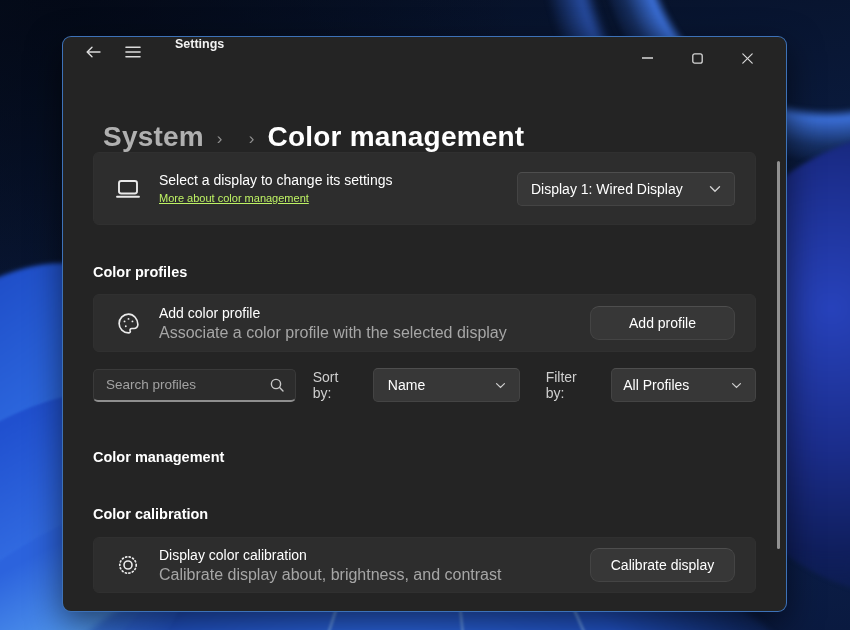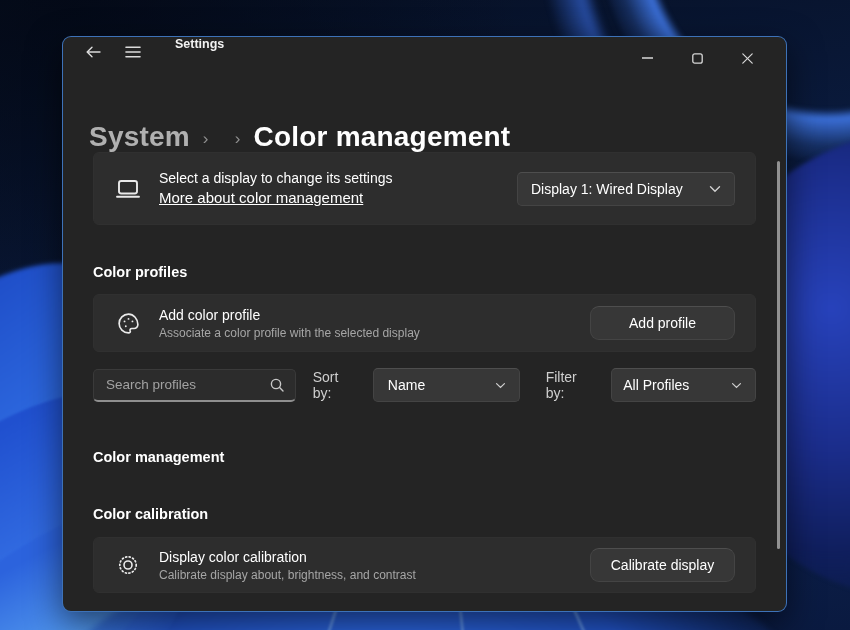--- a/index.html
+++ b/index.html
@@ -52,40 +52,40 @@
   .titlebar { position:absolute; left:0; top:0; width:100%; height:48px; display:flex; align-items:flex-start; }
   .tb-btn { width:32px; height:30px; display:flex; align-items:center; justify-content:center;
     border-radius:5px; color:#dcdcdc; }
   .tb-back { margin-left:14px; }
   .tb-menu { margin-left:8px; }
   .tb-title { margin-left:26px; font-size:12.5px; font-weight:700; color:#f2f2f2; }
   .tb-controls { position:absolute; right:14px; top:2px; display:flex; }
   .cap-btn { width:50px; height:38px; display:flex; align-items:center; justify-content:center; color:#d8d8d8; }
 
   
-  .breadcrumb { position:absolute; left:26px; top:84px; display:flex; align-items:center;
+  .breadcrumb { position:absolute; left:40px; top:84px; display:flex; align-items:center;
     font-size:28px; font-weight:600; letter-spacing:.2px;text-align:right; }
   .crumb-dim { color:#b0b0b0; }
   .crumb-sep { color:#8f8f8f; font-size:17px; margin:3px 13px 0 13px; font-weight:400; }
   .crumb-current { color:#ffffff; }
 
   
   .card { position:absolute; left:30px; width:663px; background:#2d2d2d; border:1px solid #303030;
     border-radius:6px; display:flex; align-items:center; }
   .card-icon { width:26px; margin-left:21px; display:flex; justify-content:center; color:#eaeaea; }
   .card-text { margin-left:18px; flex:1; }
   .card-title { font-size:14px; color:#ffffff; }
-  .card-sub { font-size:12px; color:#a6a6a6; margin-top:3px; }
+  .card-sub { font-size:16px; color:#a6a6a6; margin-top:3px; }
   .card-right { margin-right:20px;margin-left:48px; }
 
   .card-display { top:115px; height:73px; }
   .card-addprofile { top:257px; height:58px; }
   .card-calibration { top:500px; height:56px; }
 
-  .link { font-size:15px; color:#ffffff; text-decoration:underline; margin-top:3px; display:inline-block; }
+  .link { font-size:11px; color:#bef264; text-decoration:underline; margin-top:3px; display:inline-block; }
 
   
   .dropdown { height:34px; background:#373737; border:1px solid #444444; border-top-color:#4e4e4e;
     border-radius:5px; display:flex; align-items:center; padding:0 13px; font-size:14px; color:#ffffff; }
   .dropdown .chev { margin-left:14px; color:#cfcfcf; display:flex; }
   .dd-display { min-width:218px; justify-content:space-between; }
   .btn { height:34px; background:#373737; border:1px solid #444444; border-top-color:#4e4e4e;
     border-radius:9px; display:flex; align-items:center; justify-content:center;
     font-size:14px; color:#ffffff; padding:0 18px; min-width:145px; }
 

